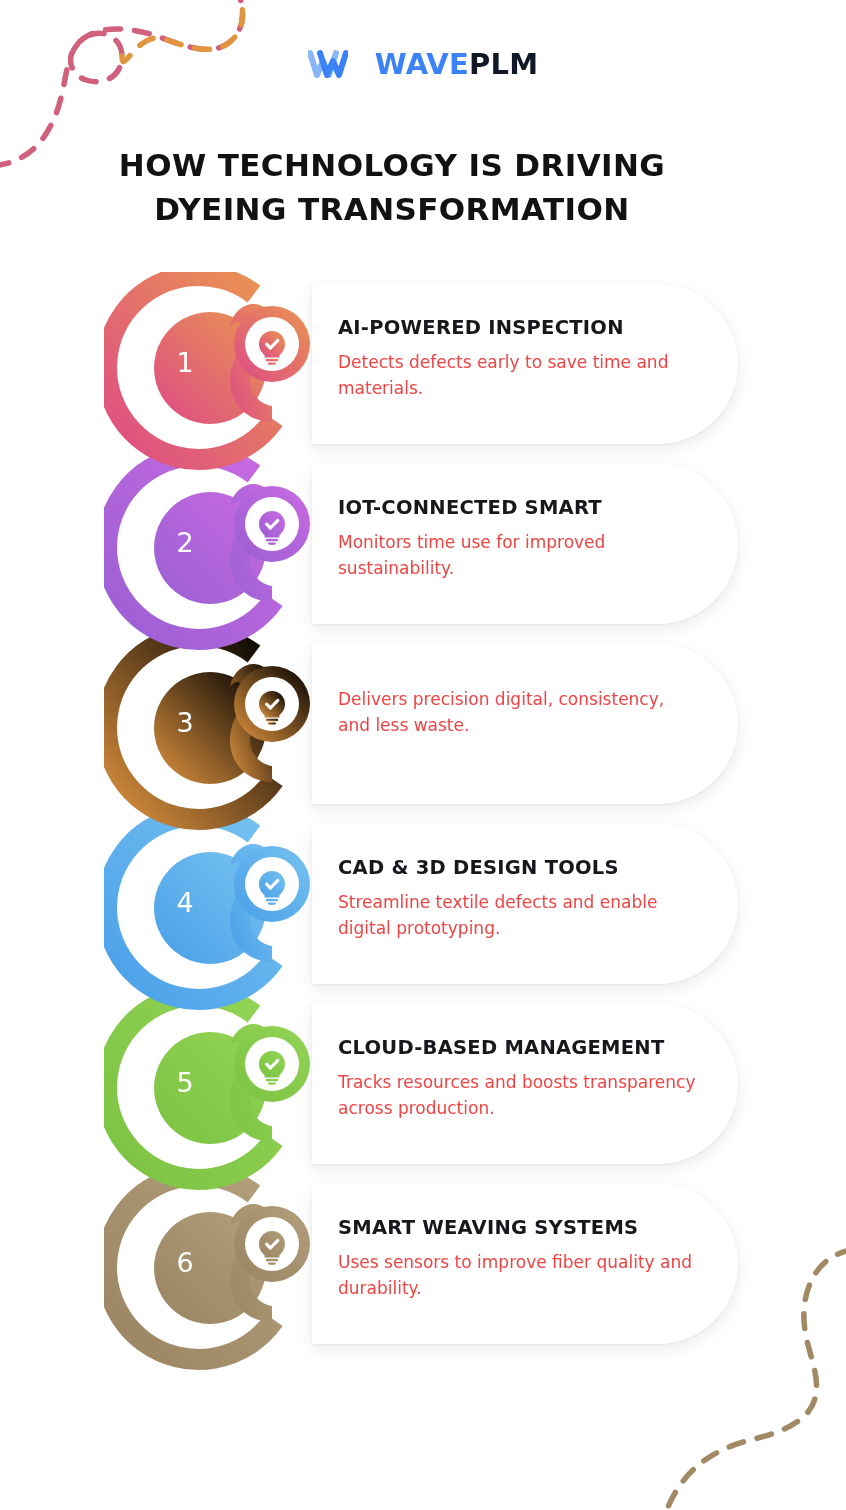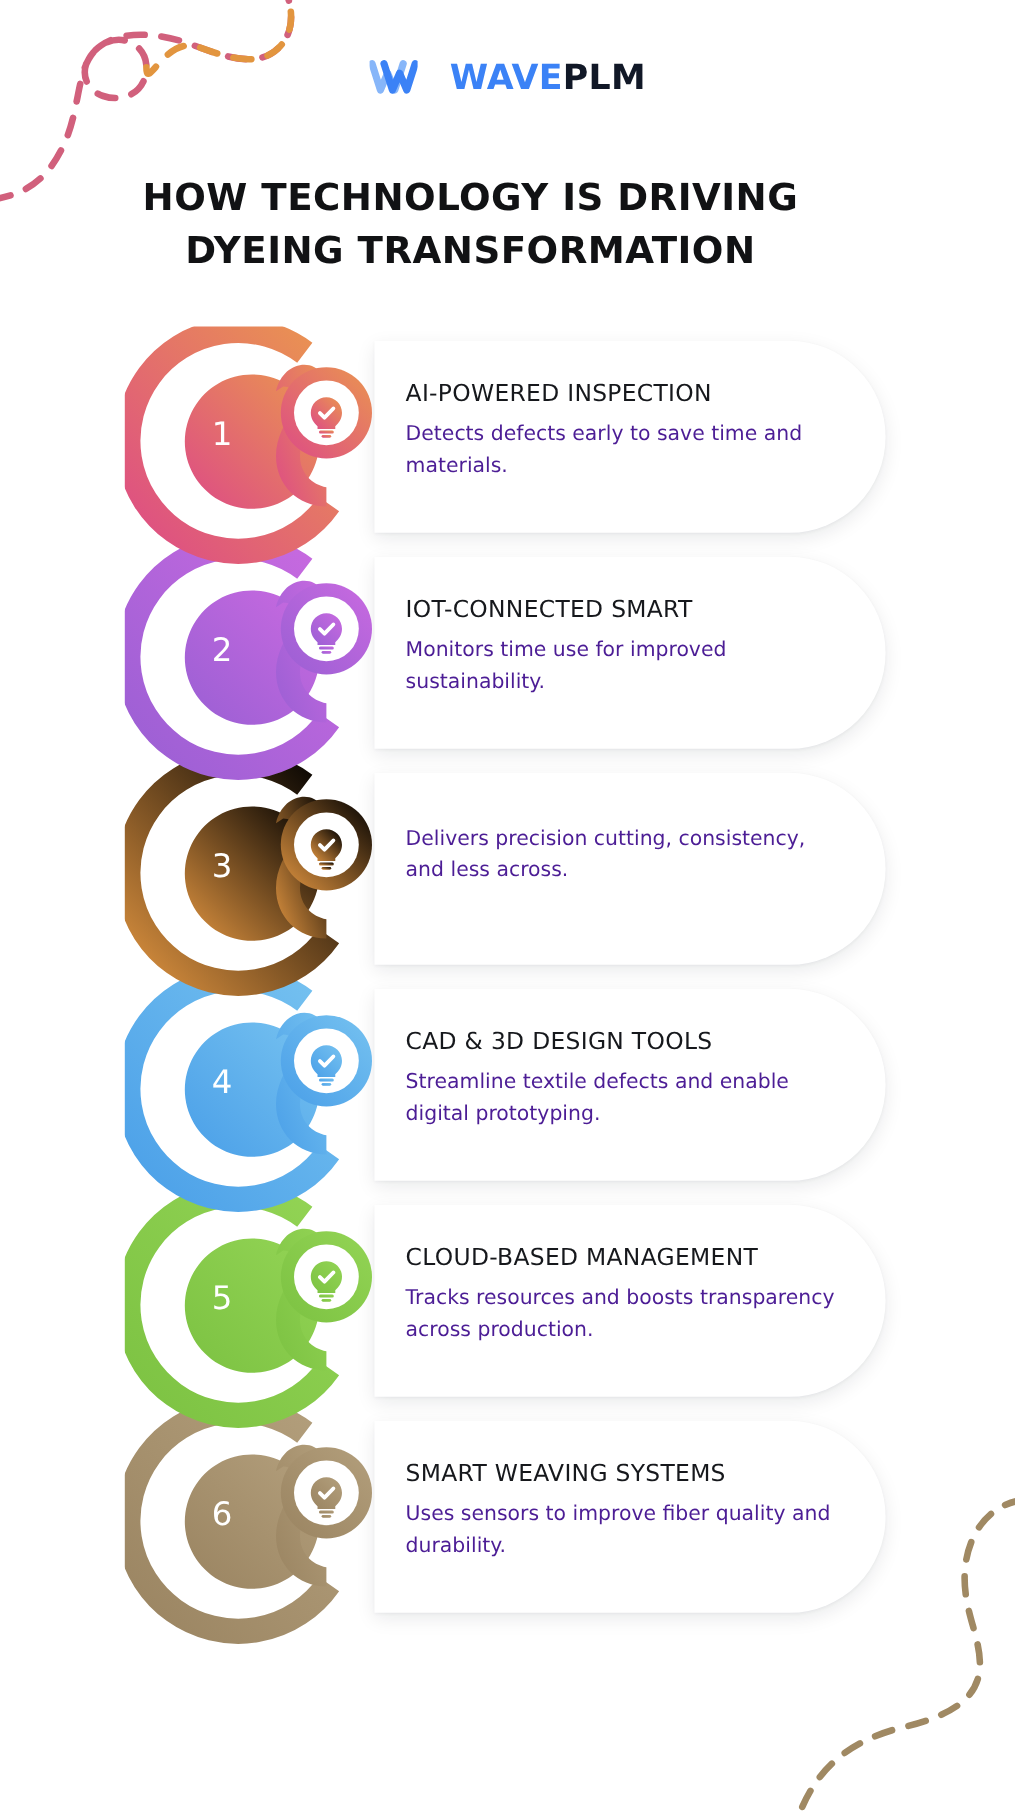--- a/index.html
+++ b/index.html
@@ -104,32 +104,32 @@
 
   .step-text {
     position: absolute;
     left: 338px;
     top: 44px;
     width: 390px;
     z-index: 3;
   }
   .step-title {
     font-size: 19.5px;
-    font-weight: 400;
+    font-weight: 700;
     letter-spacing: 0.25px;
     color: #16181c;
     line-height: 1.2;
     white-space: nowrap;
   }
   .step-desc {
     margin-top: 11px;
     font-size: 17px;
     font-weight: 400;
     line-height: 1.52;
-    color: #4c1d95;
+    color: #ef4444;
     max-width: 360px;
   }
 
   
   .step-ring {
     position: absolute;
     left: 104px;
     top: 0px;
     width: 212px;
     height: 212px;
@@ -382,21 +382,21 @@
       <rect x="-6.2" y="14.8" width="12.4" height="2.5" rx="1.25" fill="url(#gradb-2)"></rect>
       <rect x="-4" y="18.4" width="8" height="2.3" rx="1.15" fill="url(#gradb-2)"></rect>
       <path d="M -5.4 0.2 L -1.6 4 L 5.8 -3.6" stroke="#ffffff" stroke-width="3.2" fill="none" stroke-linecap="round" stroke-linejoin="round"></path>
     </g>
   </svg>
         </div>
         <div class="ring-number">
           <span>3</span>
         </div>
         <div class="step-text">
-          <div class="step-desc">Delivers precision cutting, consistency, and less across.</div>
+          <div class="step-desc">Delivers precision digital, consistency, and less waste.</div>
         </div>
       </div>
       <div class="step">
         <div class="step-card"></div>
         <div class="step-ring">
   <svg width="212" height="212" viewBox="0 0 212 212" fill="none">
     <defs>
       <linearGradient id="grad-3" x1="0" y1="1" x2="1" y2="0">
         <stop offset="0%" stop-color="#4a9fe8"></stop>
         <stop offset="100%" stop-color="#76c2f0"></stop>

